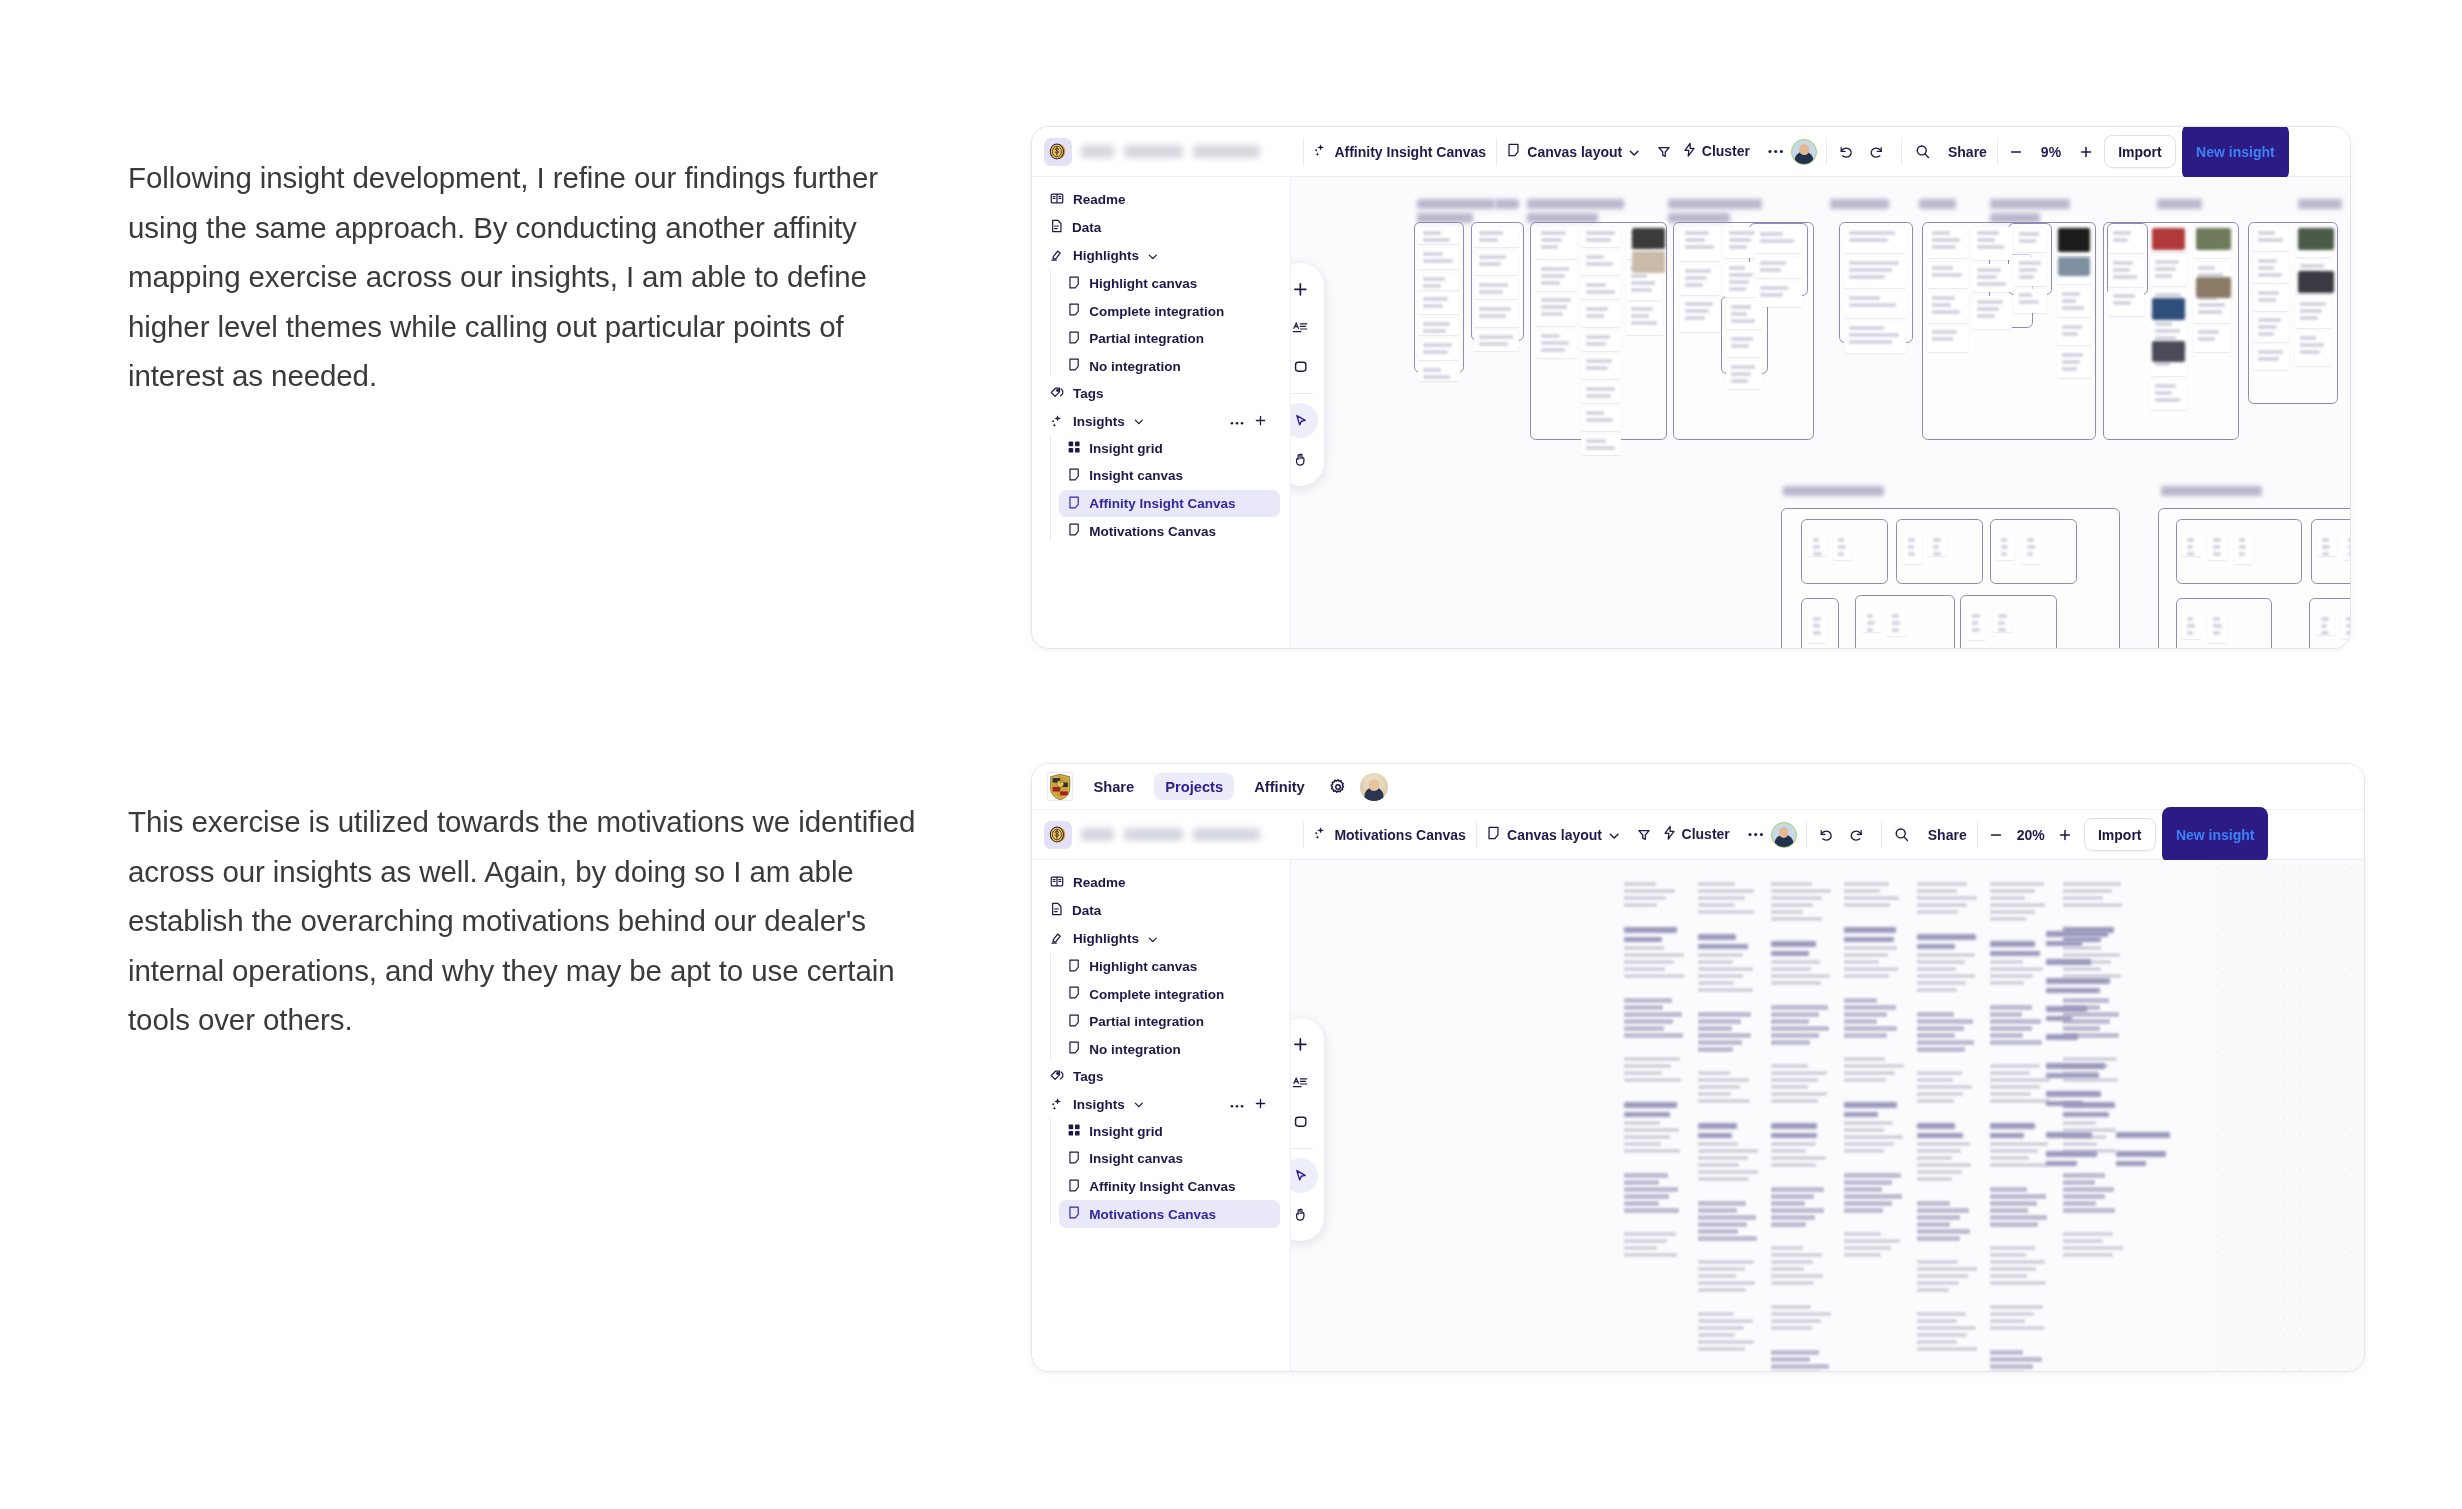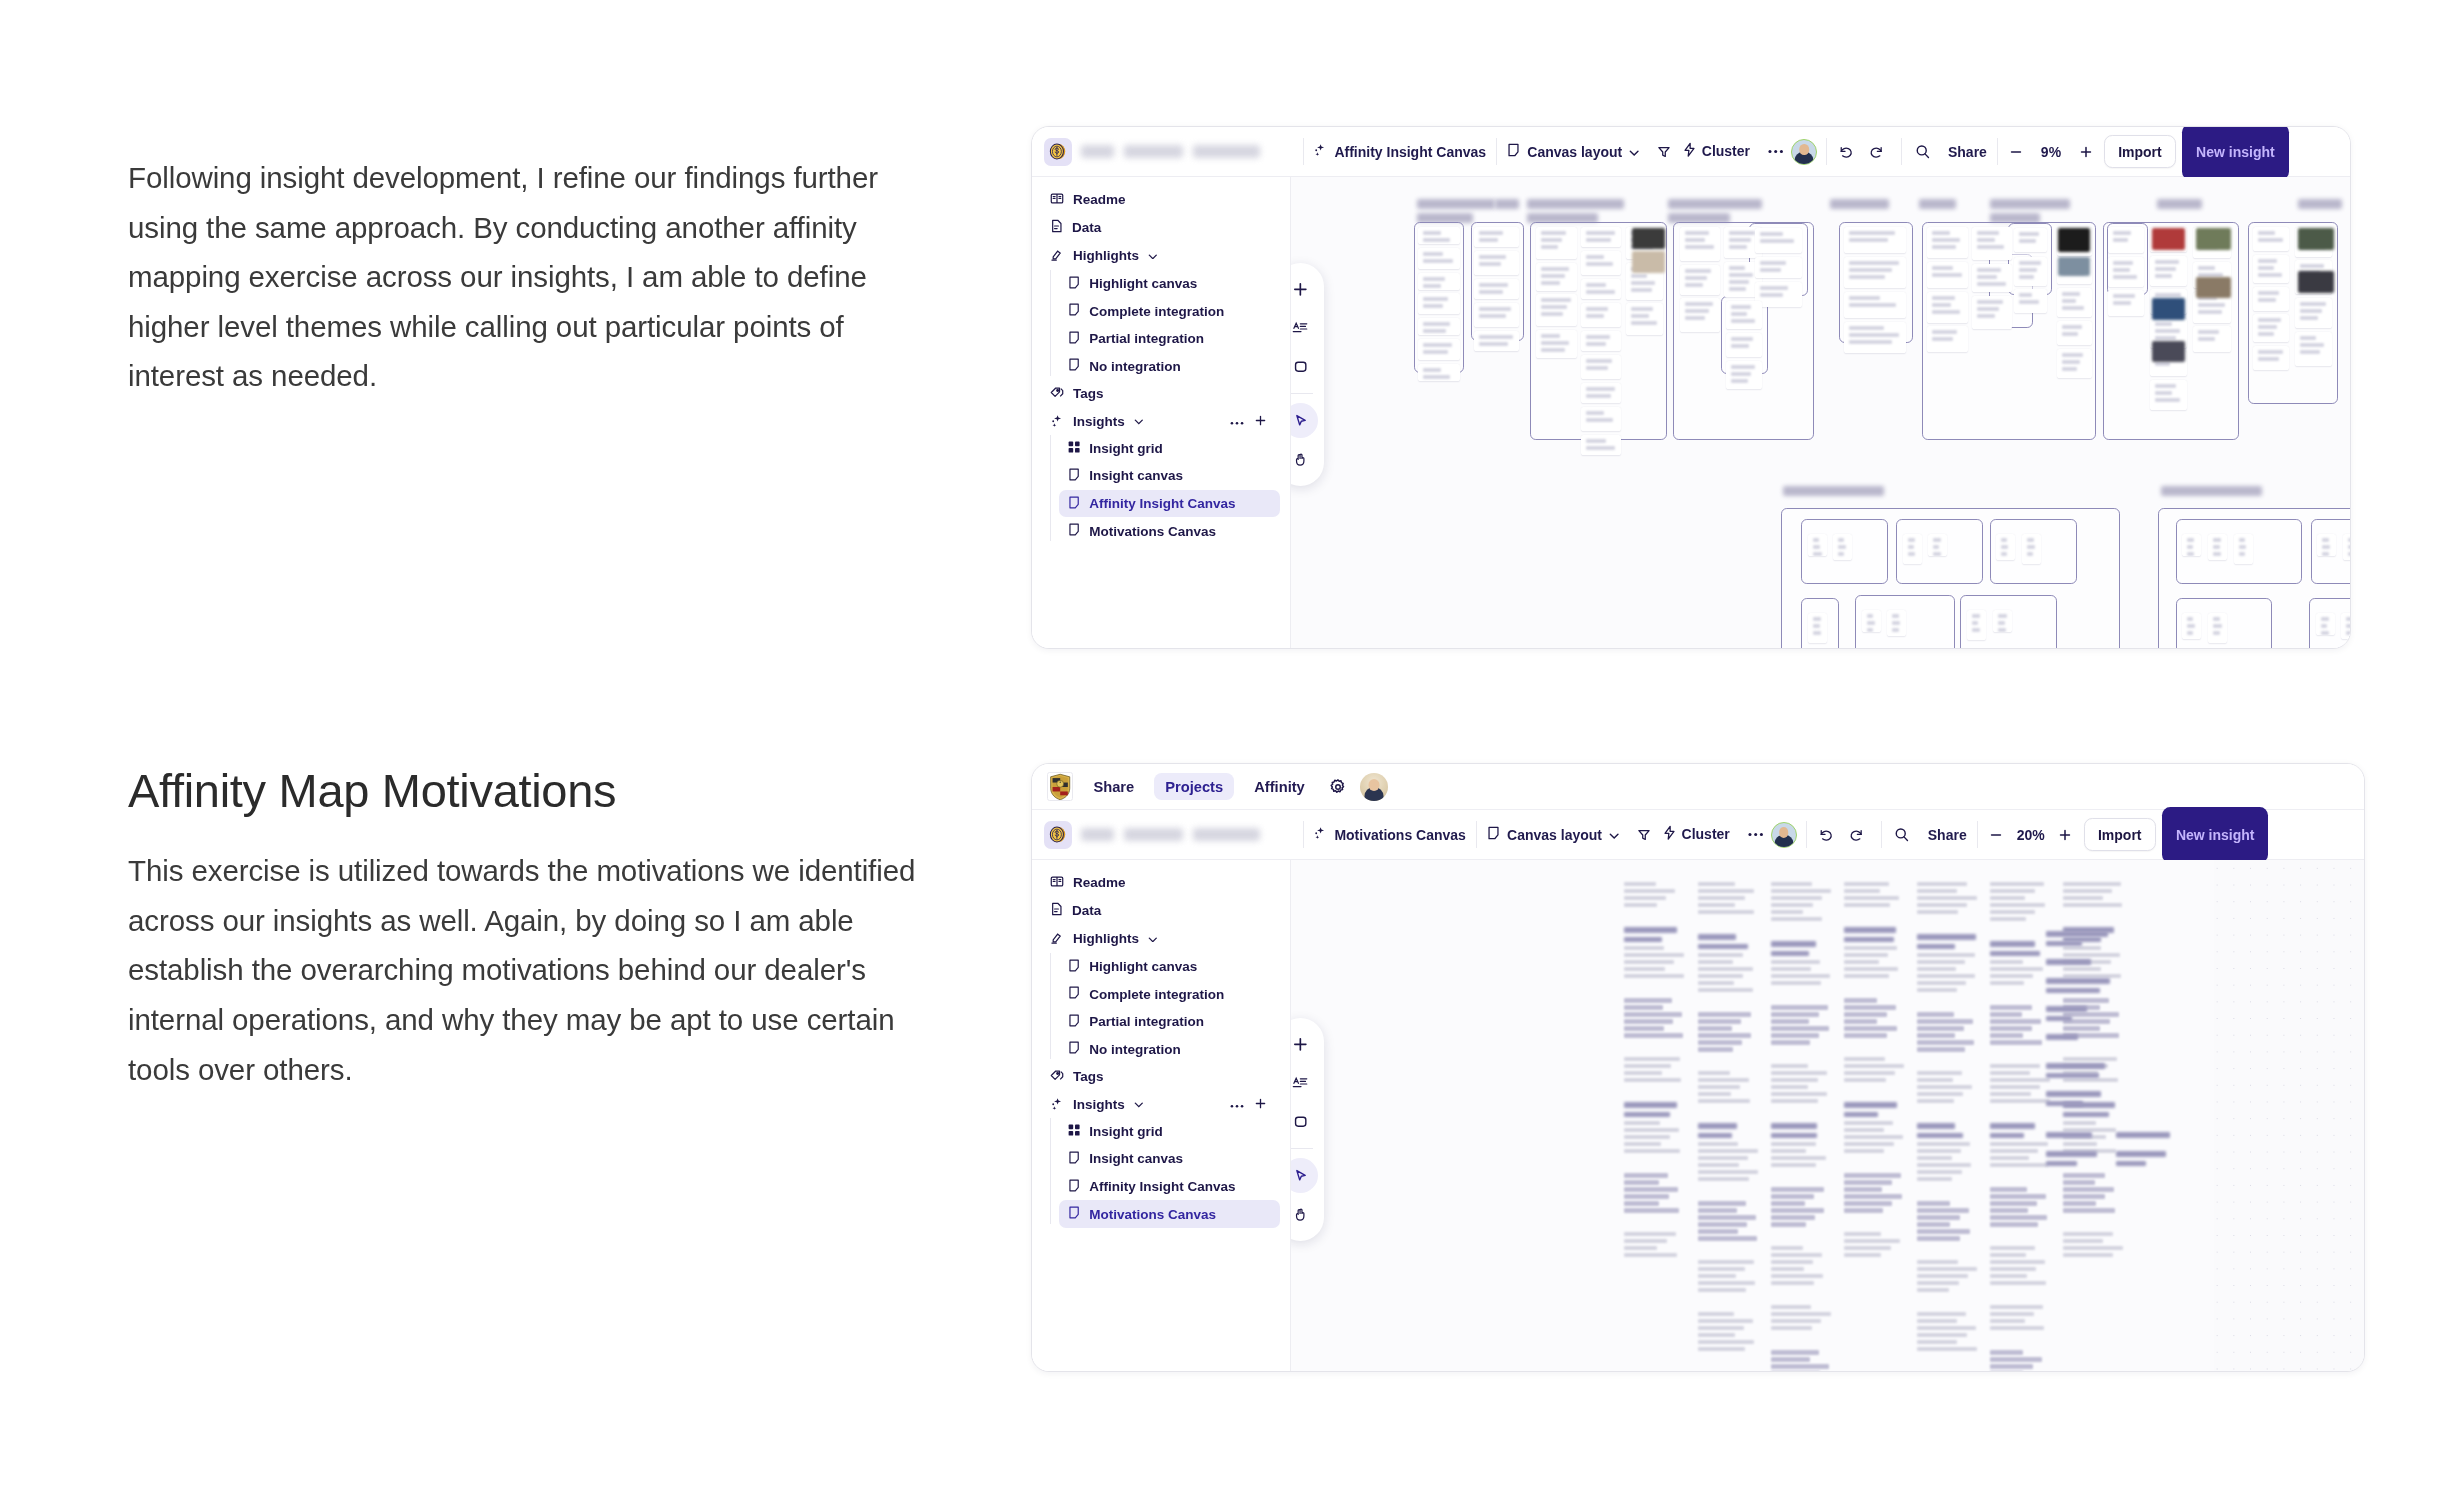--- a/index.html
+++ b/index.html
@@ -118,21 +118,21 @@
     border-radius:50%; background:#e2b890; z-index:2;
   }
   .zoom-val { font-size: 14px; font-weight: 600; color: #201a4d; min-width: 40px; text-align:center; }
   .btn-import {
     font-size: 14px; font-weight: 600; color: #1d1642;
     background: #fff; border: 0.6px solid #e0e0e9; border-radius: 8.3px;
     padding: 7.7px 13px; white-space: nowrap; margin-left: 3.8px;
     box-shadow: 0 0.6px 1.3px rgba(0,0,0,.04);
   }
   .btn-newinsight {
-    font-size: 14px; font-weight: 600; color: #c4b5fd;
+    font-size: 14px; font-weight: 600; color: #3b82f6;
     background: #2c1b84; border-radius: 8.3px;
     padding: 20px 14px; white-space: nowrap; margin-left: 6.4px;
   }
 
   
   .appbody { display: flex; position: relative; }
   .sidebar {
     width: 259px; flex: 0 0 259px; background: #ffffff;
     border-right: 0.6px solid #ededf2; padding: 9px 10.3px 0 10.3px;
     position: relative; z-index: 3;
@@ -215,21 +215,20 @@
 </head>
 <body>
 
 <div class="page">
 
   <div class="section sec-text" style="left:128px; top:122px;">
     <div class="sec-body">Following insight development, I refine our findings further using the same approach. By conducting another affinity mapping exercise across our insights, I am able to define higher level themes while calling out particular points of interest as needed.</div>
   </div>
 
   <div class="section sec-text" style="left:128px; top:766px;">
-    <div class="sec-title">Affinity Map Motivations</div>
     <div class="sec-body">This exercise is utilized towards the motivations we identified across our insights as well. Again, by doing so I am able establish the overarching motivations behind our dealer's internal operations, and why they may be apt to use certain tools over others.</div>
   </div>
 
   <div class="window" style="left:1031px; top:126px; width:1320px; height:523px;">
 
     <div class="apptoolbar">
       <div class="tb-left">
         <div class="coin-logo">
           <svg width="19" height="19" viewBox="0 0 32 32">
             <ellipse cx="18" cy="16" rx="11" ry="12.5" fill="#d9981a"></ellipse>

